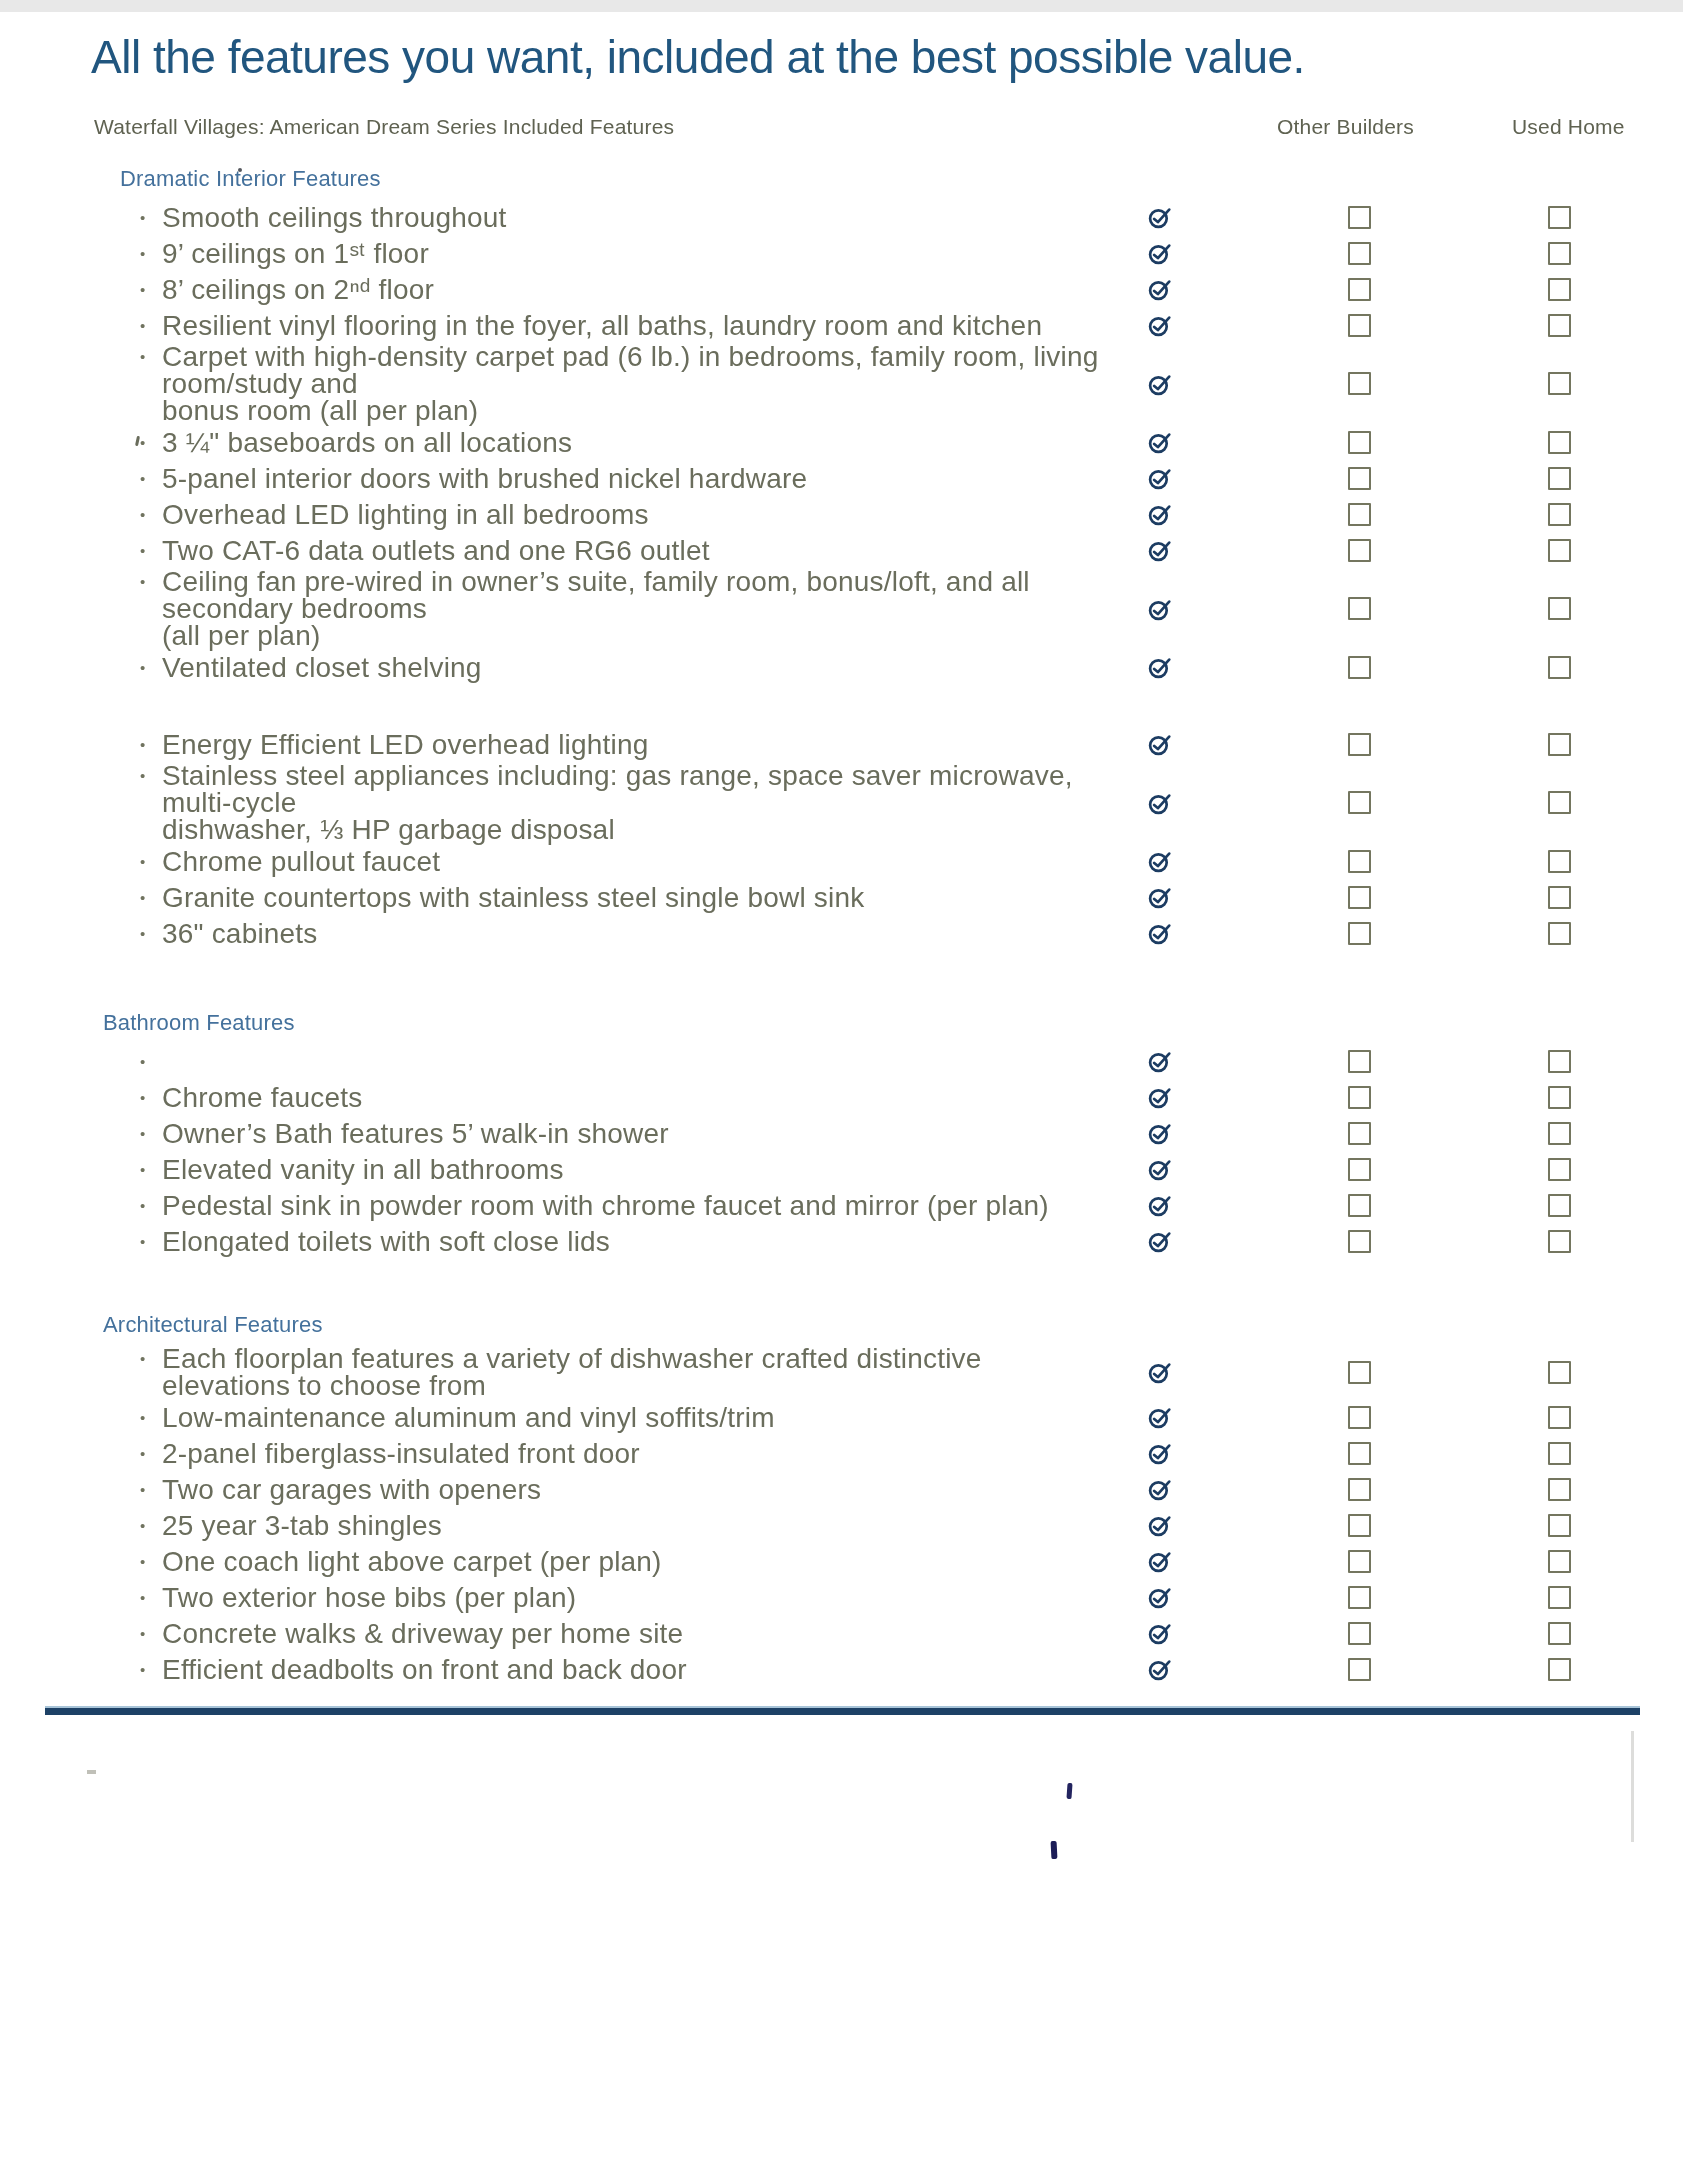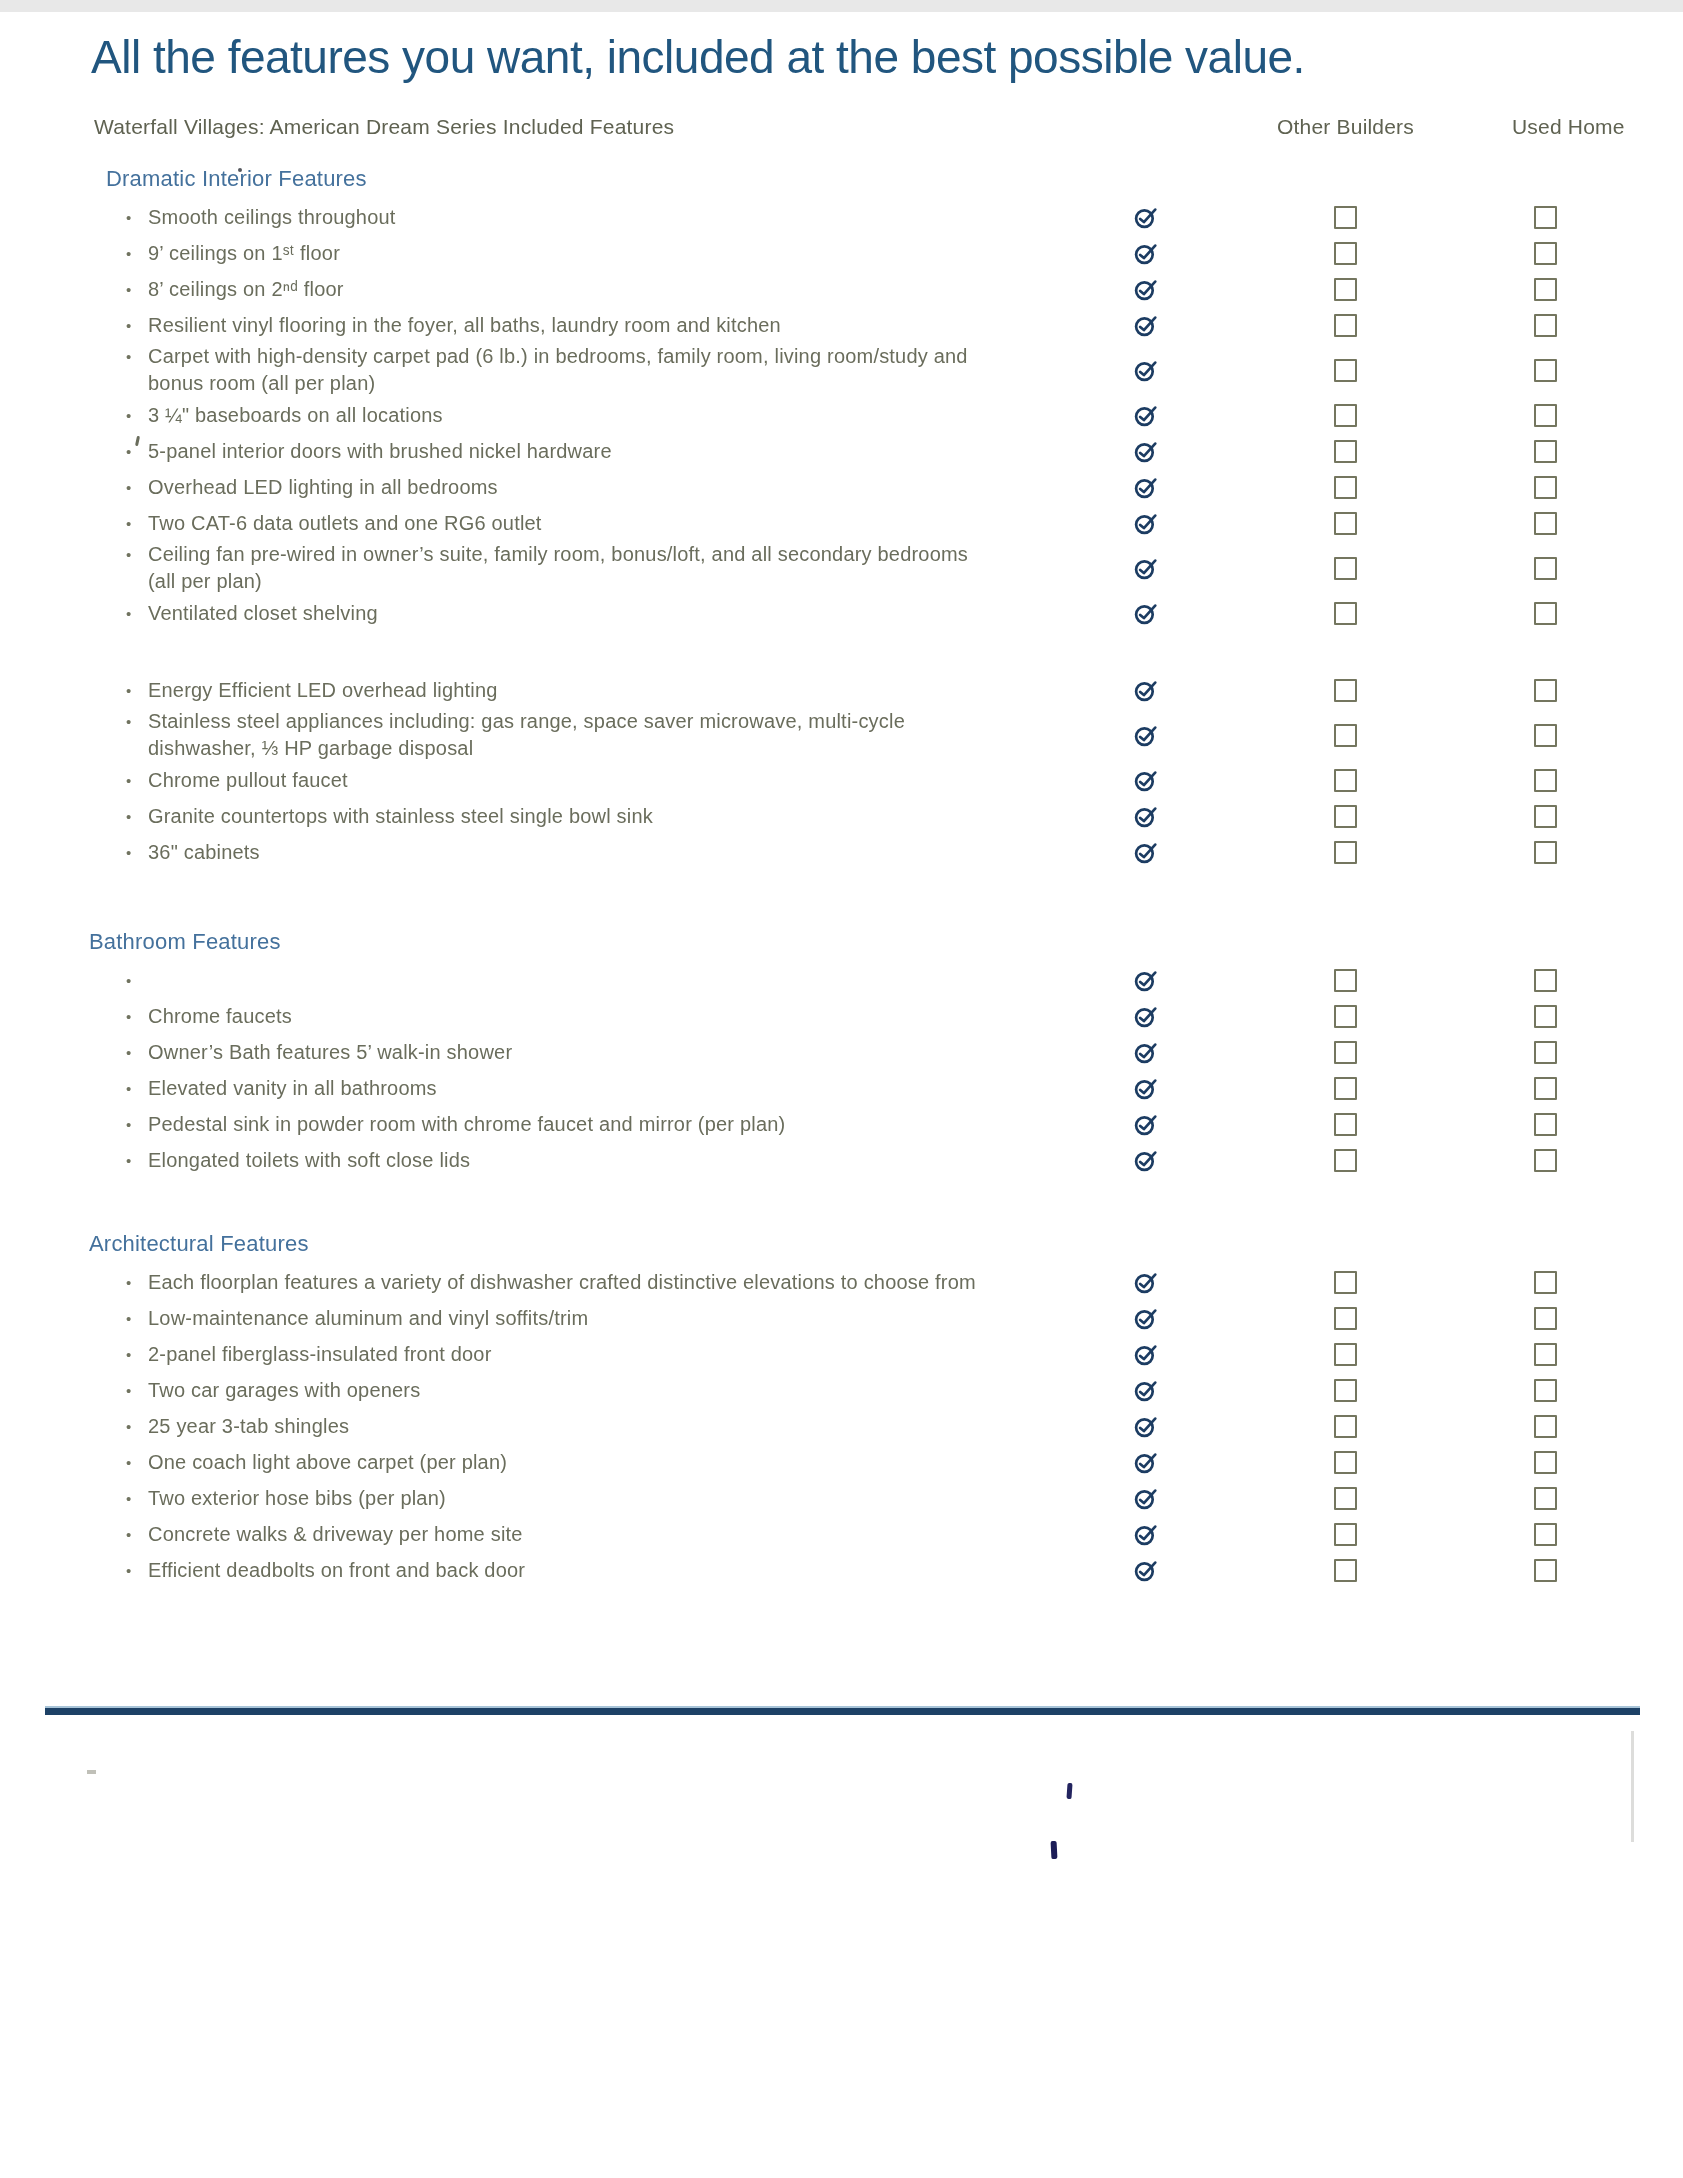--- a/index.html
+++ b/index.html
@@ -18,41 +18,41 @@
     position:absolute;top:103px;left:0;width:1683px;
     display:grid;grid-template-columns:1018px 67px 333px 67px;
     padding-left:94px;box-sizing:content-box;align-items:center;
   }
   .subtitle{font-size:21px;color:#5f6251;letter-spacing:0.2px;}
   .col-head{font-size:21px;color:#5f6251;text-align:center;white-space:nowrap;letter-spacing:0.2px;}
   .col-head.c3{grid-column:3;}
   .col-head.c4{grid-column:4;}
   
   .sections{position:absolute;top:154px;left:0;width:1683px;}
-  .section{margin:0;}
+  .section{margin:0;padding-left:14px;}
   .section-title{
     margin:0 0 7px 89px;font-size:22px;font-weight:500;
     color:#44719c;letter-spacing:0.2px;
   }
   .section:nth-of-type(1) .section-title{margin-left:106px;}
   .section:nth-of-type(2){margin-top:41px;}
   .section:nth-of-type(3){margin-top:59px;}
   .section:nth-of-type(4){margin-top:53px;}
   .rows{display:flex;flex-direction:column;}
   .row{
     display:grid;grid-template-columns:990px 67px 333px 67px;
     padding-left:122px;align-items:center;min-height:36px;
   }
   .text-cell{display:flex;align-items:flex-start;}
   .bullet{
     width:22px;flex:0 0 22px;text-align:left;color:#70735f;
     font-size:15px;line-height:27px;padding-left:4px;
   }
   .item-text{
-    font-size:20px;line-height:27px;color:#6a6d5c;letter-spacing:0.2px;
+    font-size:28px;line-height:27px;color:#6a6d5c;letter-spacing:0.2px;
     white-space:pre-line;max-width:950px;
   }
   .icon-cell{display:flex;justify-content:center;align-items:center;}
   .checkbox{
     width:19px;height:19px;border:2px solid #74765f;border-radius:1px;
     background:transparent;display:inline-block;
   }
   
   .bottom-rule{
     position:absolute;left:45px;top:1694px;width:1595px;height:9px;

